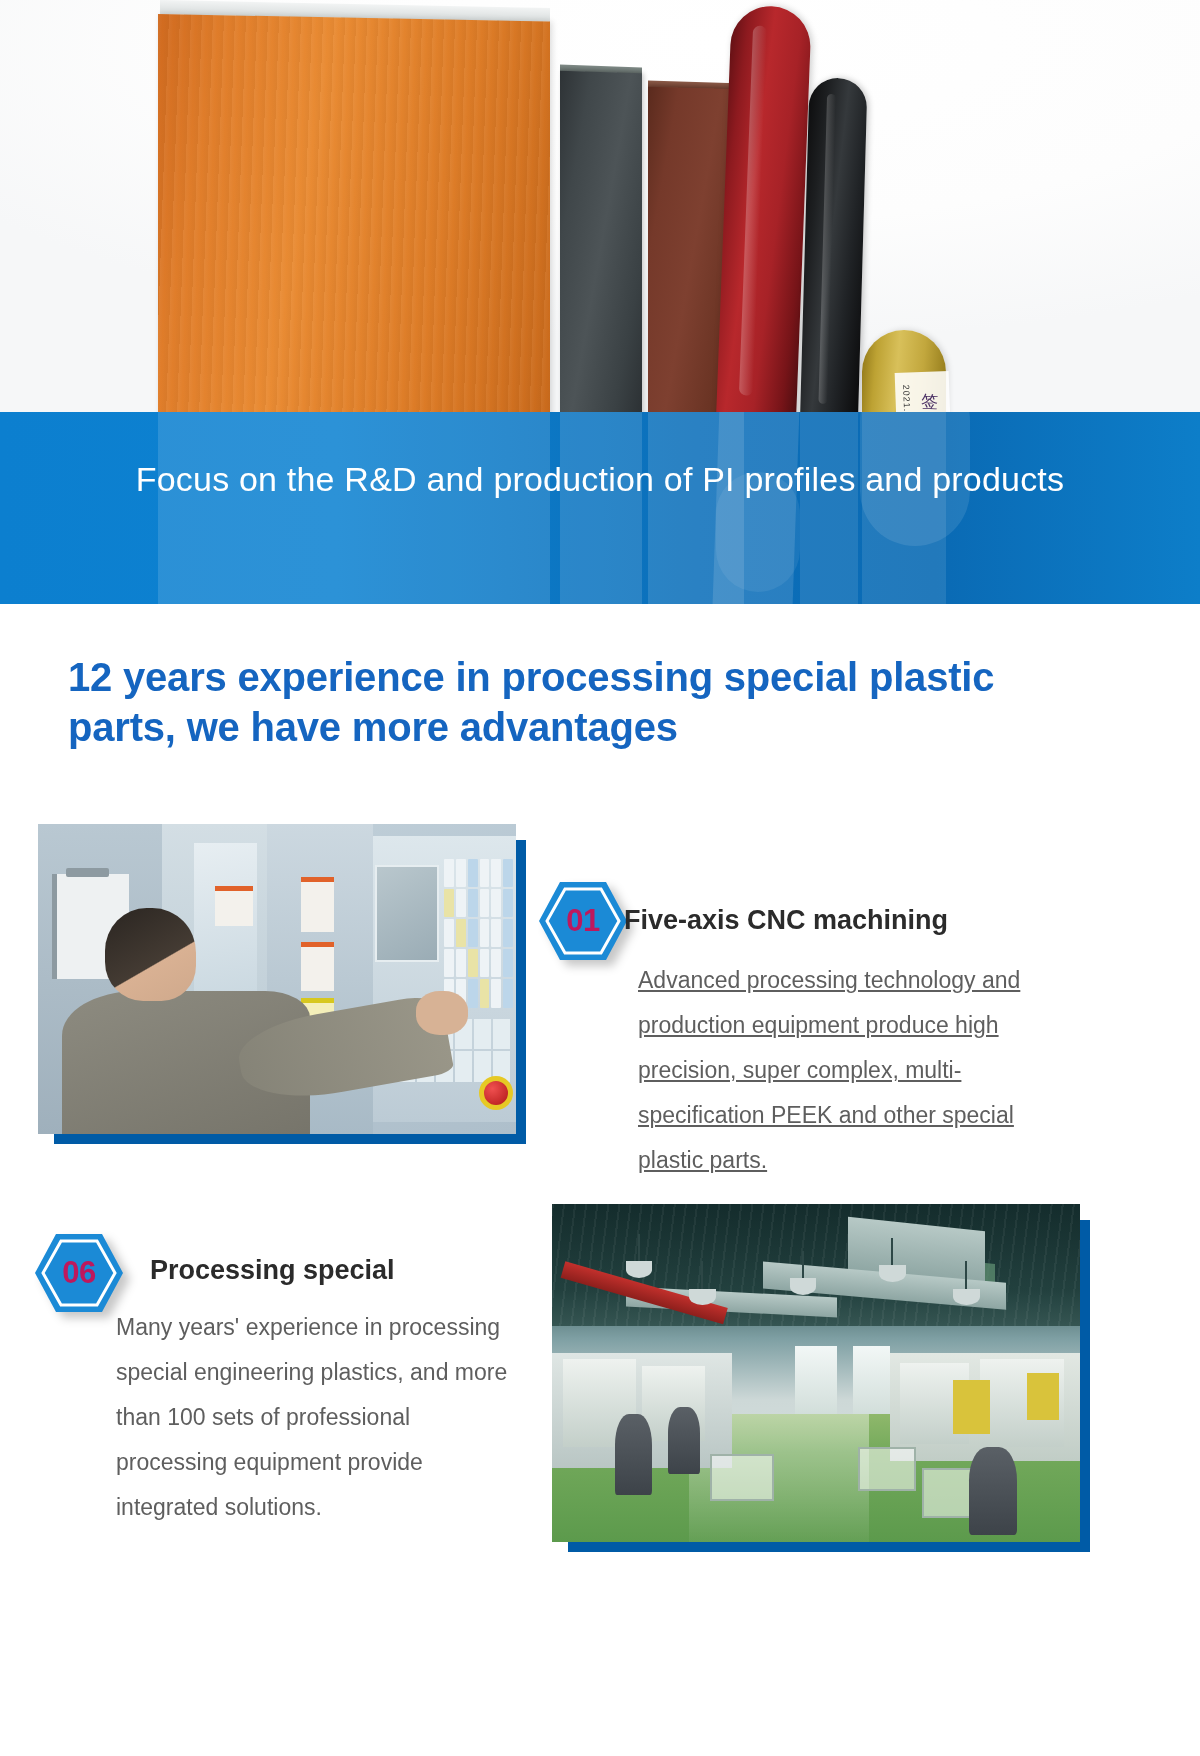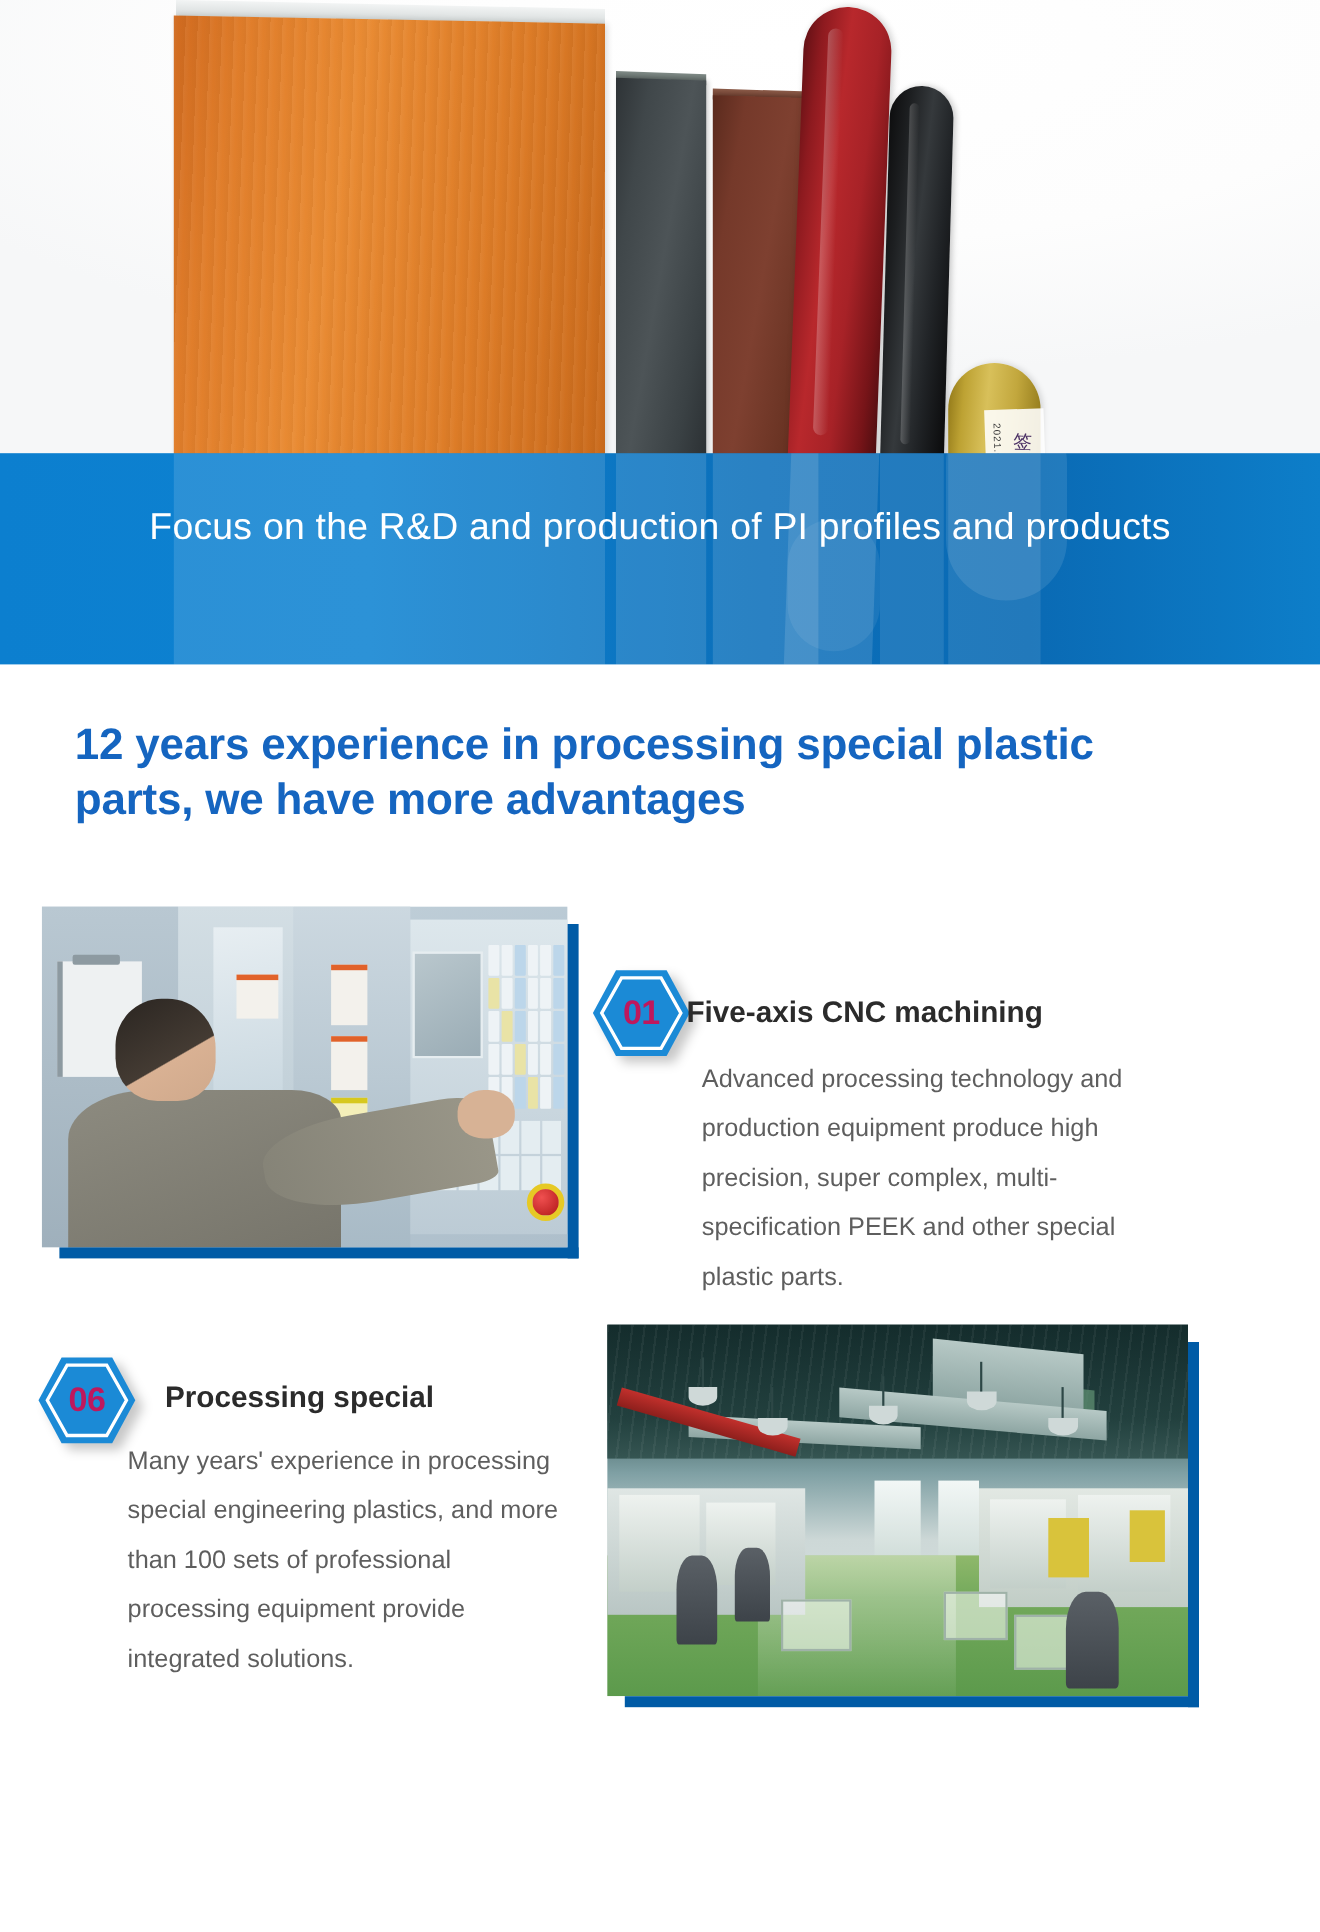--- a/index.html
+++ b/index.html
@@ -345,21 +345,21 @@
     position: absolute;
     color: #5e5e5e;
     font-family: "Liberation Sans", sans-serif;
     font-size: 23px;
     line-height: 45px;
     font-weight: 400;
   }
 
   #badge-01 { left: 537px; top: 880px; }
   #title-01 { left: 624px; top: 905px; }
-  #body-01  { left: 638px; top: 958px; width: 430px; }
+  #body-01  { left: 638px; top: 958px; width: 430px; text-decoration: underline; }
 
   #badge-02 { left: 33px; top: 1232px; }
   #title-02 { left: 150px; top: 1255px; }
   #body-02  { left: 116px; top: 1305px; width: 400px; }
 </style>
 </head>
 <body>
 
 <div class="page">
 

